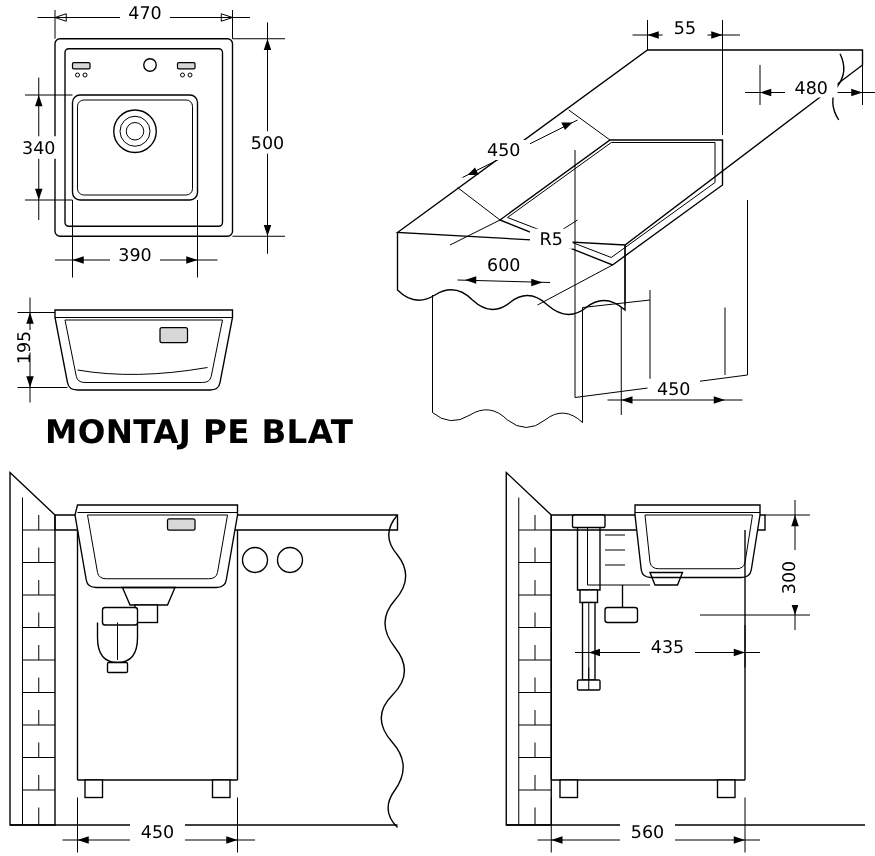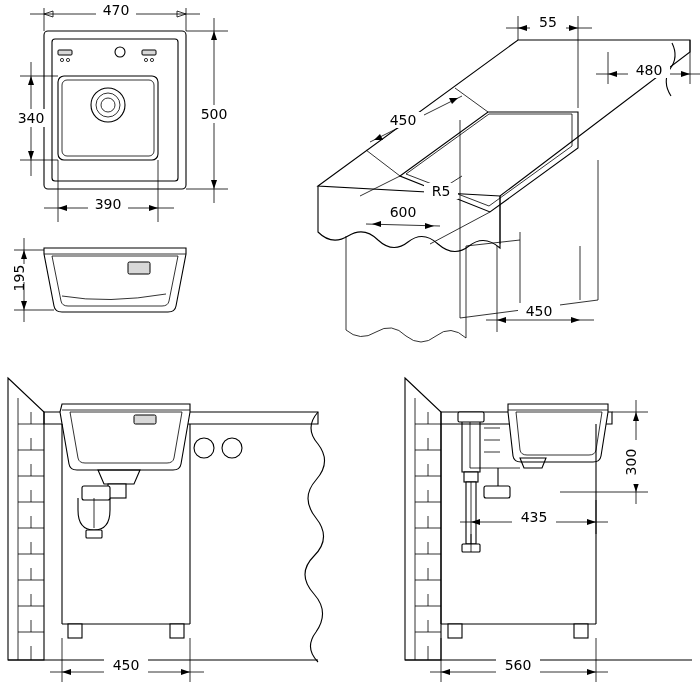--- a/index.html
+++ b/index.html
@@ -337,14 +337,15 @@
     <text class="dim" x="636" y="462" text-anchor="middle" transform="rotate(-90 636 462)">300</text>
 
     <rect x="512" y="509" width="44" height="16" fill="#fff"></rect>
     <text class="dim" x="534" y="522" text-anchor="middle">435</text>
 
     <rect x="496" y="657" width="44" height="16" fill="#fff"></rect>
     <text class="dim" x="518" y="670" text-anchor="middle">560</text>
 
   </svg>
 
+  <div class="title-text">MONTAJ PE BLAT</div>
 
 </div>
 
 </body></html>

